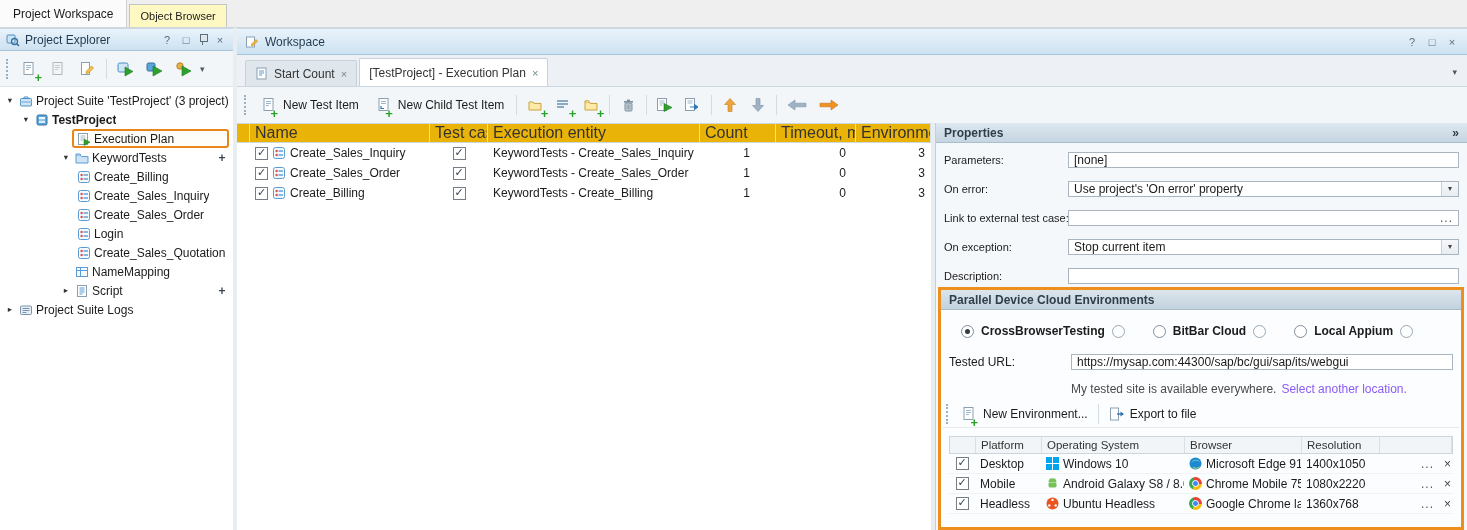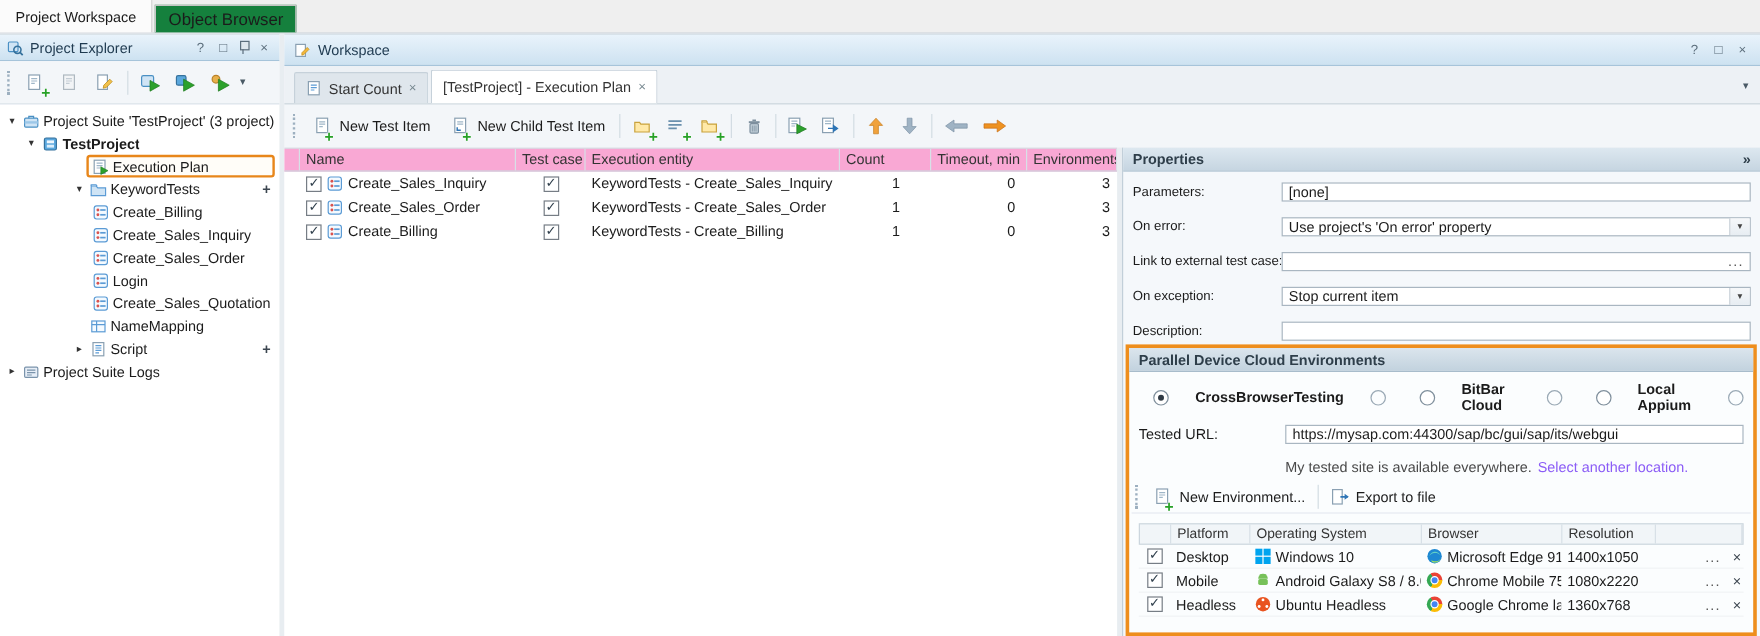--- a/index.html
+++ b/index.html
@@ -5,21 +5,21 @@
   *{box-sizing:border-box;margin:0;padding:0}
   html,body{width:1467px;height:530px}
   body{font-family:"Liberation Sans","DejaVu Sans",sans-serif;font-size:12px;color:#1b1b1b;background:#eef1f4;overflow:hidden}
   svg{display:block}
   .app{position:relative;width:1467px;height:530px}
 
   
   .topbar{position:absolute;left:0;top:0;right:0;height:28px;background:#efefef;display:flex;border-bottom:1px solid #cfd6dc}
   .ttab{display:flex;align-items:center;padding:0 13px}
   .ttab.on{background:#fbfbfb;border-right:1px solid #d0d0d0}
-  .ttab.off{background:#15803d;border:1px solid #c4c4c4;border-bottom:none;margin:4px 0 0 2px;padding:0 10px;font-size:14px}
+  .ttab.off{background:#fef9c3;border:1px solid #c4c4c4;border-bottom:none;margin:4px 0 0 2px;padding:0 10px;font-size:11px}
 
   
   .phead{height:22px;background:linear-gradient(#e9f3fb,#cde2f1);border-bottom:1px solid #a6c4da;display:flex;align-items:center;gap:5px;padding:0 6px}
   .phead .t{flex:1;color:#1f3a50}
   .hbtn{color:#5c6e7c;font-size:11px;width:14px;text-align:center}
   .handle{width:4px;height:20px;border-left:2px dotted #9db0c0;margin:0 3px}
   .sep{width:1px;height:20px;background:#d3dce3;margin:0 3px}
   .ib{width:26px;height:24px;display:flex;align-items:center;justify-content:center;position:relative}
   .plusb{position:absolute;right:0;bottom:-2px;color:#27a127;font-weight:bold;font-size:13px;line-height:11px;text-shadow:0 0 2px #fff,0 0 2px #fff}
   .cb{width:13px;height:13px;border:1px solid #767d85;background:#fff;position:relative;flex:0 0 13px}
@@ -46,21 +46,21 @@
   .wstabs{position:absolute;left:0;top:26px;right:0;height:32px;background:#edf1f5;border-bottom:1px solid #ccd6de;display:flex;align-items:flex-end;padding-left:8px}
   .wtab{height:26px;display:flex;align-items:center;gap:6px;padding:0 9px;border:1px solid #c6d1da;border-bottom:none;background:#dfe6ec;color:#333;margin-right:2px;border-radius:2px 2px 0 0}
   .wtab.on{background:#fff;height:28px}
   .tabx{color:#76878f;font-size:11px}
   .tabchev{margin-left:auto;margin-bottom:9px;margin-right:10px;color:#4a5a66;font-size:9px}
   .wstools{position:absolute;left:0;top:58px;right:0;height:36px;display:flex;align-items:center;gap:2px;padding:0 4px}
   .tbtn{display:flex;align-items:center;gap:5px;padding:0 7px;height:28px}
 
   
   .grid{position:absolute;left:0;top:94px;width:694px;bottom:0;background:#fff;border-top:1px solid #ccd6de}
-  .gh{display:flex;height:19px;background:#f9a8d4;border-bottom:1px solid #ccd6de;color:#333;font-size:12px}
+  .gh{display:flex;height:19px;background:#eab308;border-bottom:1px solid #ccd6de;color:#333;font-size:16px}
   .gh>div{display:flex;align-items:center;padding:0 5px;border-right:1px solid #d8e0e7;white-space:nowrap;overflow:hidden}
   .gr{display:flex;height:20px;align-items:center}
   .cell{display:flex;align-items:center;gap:4px;padding:0 5px;overflow:hidden;white-space:nowrap;height:100%}
   .w0{flex:0 0 13px}.w1{flex:0 0 180px}.w2{flex:0 0 58px}.w3{flex:0 0 212px}.w4{flex:0 0 76px}.w5{flex:0 0 80px}.w6{flex:1}
   .ctr{justify-content:center}
   .r26{justify-content:flex-end;padding-right:26px}
   .r10{justify-content:flex-end;padding-right:10px}
   .r6{justify-content:flex-end;padding-right:6px}
   .hsplit2{position:absolute;left:694px;top:94px;width:4px;bottom:0;background:#e8edf1}
 
@@ -71,21 +71,21 @@
   .flabel{flex:0 0 124px;font-size:11px;white-space:nowrap;overflow:hidden}
   .fctrl{flex:1;height:16px;background:#fff;border:1px solid #a9b6c1;display:flex;align-items:center;padding:0 5px;position:relative}
   .fctrl .val{flex:1;overflow:hidden;white-space:nowrap;padding-right:14px}
   .ddbox{position:absolute;right:0;top:0;bottom:0;width:17px;border-left:1px solid #c7d0d8;background:linear-gradient(#f6f8fa,#e7edf2);display:flex;align-items:center;justify-content:center;font-size:8px;color:#444}
   .morebtn{position:absolute;right:5px;color:#555;letter-spacing:1px}
 
   
   .parallel{position:absolute;left:2px;right:3px;top:164px;bottom:0;border:3px solid #ee8e1d;background:#fbfdfe}
   .par-head{height:20px;background:linear-gradient(#dbe5ed,#c2d2de);border-bottom:1px solid #a8bccb;display:flex;align-items:center;padding:0 8px;font-weight:bold;color:#2e3e4a}
   .radios{position:absolute;left:20px;right:8px;top:32px;height:18px;display:flex;align-items:center;gap:28px}
-  .radio-item{display:flex;align-items:center;gap:22px;font-weight:bold}
+  .radio-item{display:flex;align-items:center;gap:7px;font-weight:bold}
   .rb{width:13px;height:13px;border:1px solid #7f8f9c;border-radius:50%;background:#fff;position:relative;flex:0 0 13px}
   .rb.sel::after{content:"";position:absolute;inset:3px;background:#2f3a44;border-radius:50%}
   .info{width:13px;height:13px;border:1px solid #9aa9b5;border-radius:50%;color:#7c8c98;font:italic bold 9px/12px "Liberation Serif",serif;text-align:center;flex:0 0 13px}
   .urlrow{position:absolute;left:8px;right:8px;top:62px;height:20px;display:flex;align-items:center}
   .urllabel{flex:0 0 122px}
   .note{position:absolute;left:130px;top:92px;display:flex;gap:5px}
   .note .g{color:#4a4a4a}
   .note .lnk{color:#8b5cf6}
   .ptools{position:absolute;left:2px;right:2px;top:110px;height:28px;display:flex;align-items:center;border-bottom:1px solid #e4eaf0;background:#fbfdfe}
   .etable{position:absolute;left:8px;right:8px;top:146px}

